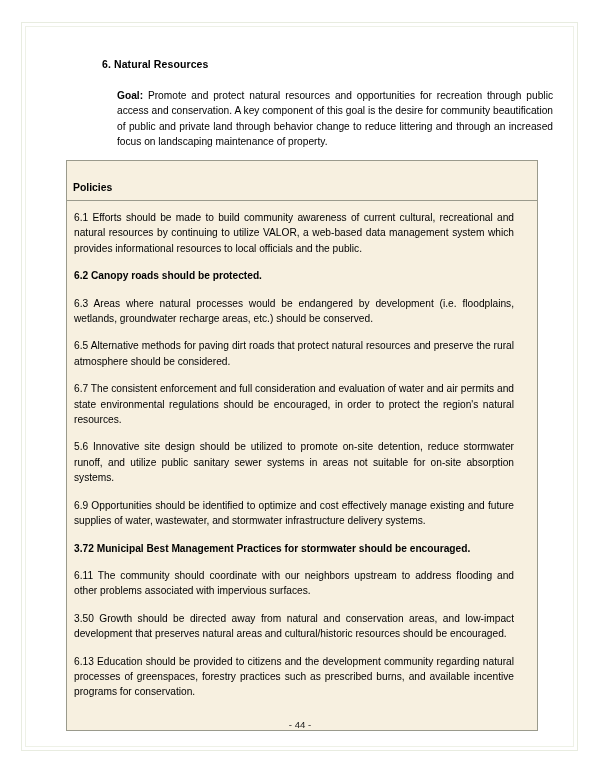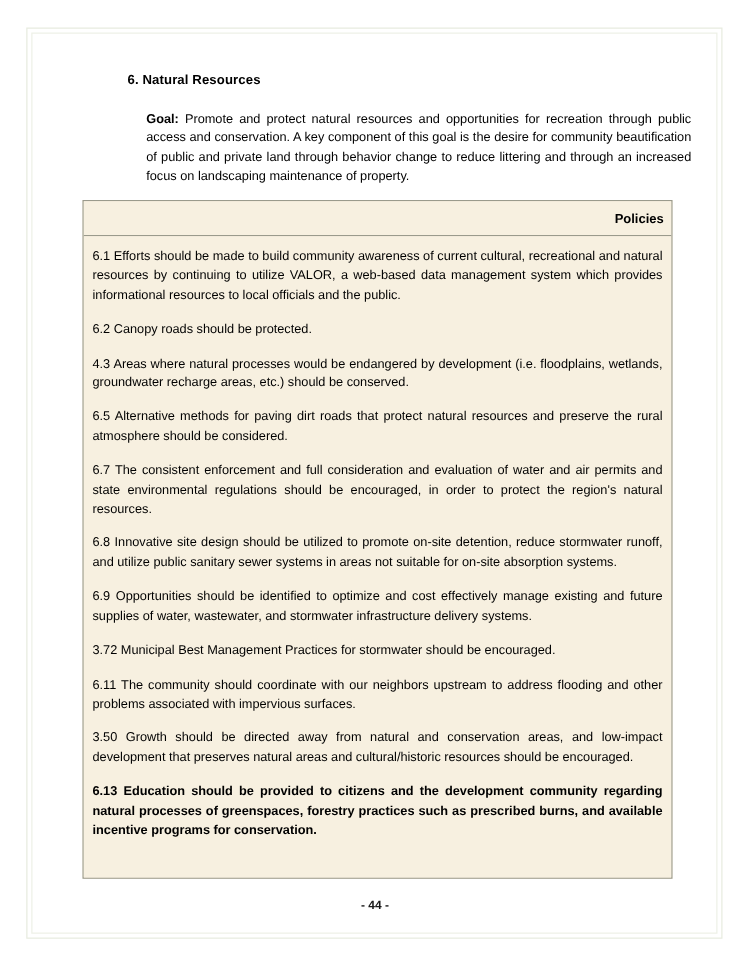--- a/index.html
+++ b/index.html
@@ -75,56 +75,54 @@
   .policies-table {
     position: absolute;
     left: 66px;
     top: 160px;
     width: 472px;
     border: 1px solid #9a9a8c;
     box-sizing: border-box;
     background: #f7f0e0;
   }
   .policies-header {
-    padding: 4px 6px 5px 6px;
+    padding: 16px 6px 5px 6px;
     border-bottom: 1px solid #9a9a8c;
     background: #f7f0e0;
-    text-align: right;
   }
   .policies-header-label {
     font-size: 10.4px;
     font-weight: bold;
     line-height: 1.2;
   }
   .policies-body {
     padding: 9px 7px 30px 7px;
     background: #f7f0e0;
   }
   .policy-item {
     font-size: 10.2px;
     line-height: 15.4px;
     text-align: justify;
-    margin: 0 0 12px 0;
+    margin: 0 16px 12px 0;
   }
   .policy-item:last-child {
     margin-bottom: 0;
-    font-weight: bold;
   }
   .policy-item.no-justify {
     text-align: left;
+    font-weight: bold;
   }
 
   
   .page-footer {
     position: absolute;
     left: 0;
     top: 714px;
     width: 600px;
     text-align: center;
-    font-weight: bold;
   }
   .page-number {
     font-size: 9.6px;
     color: #1a1a1a;
     line-height: 1.2;
   }
 </style>
 </head>
 <body>
 
@@ -141,24 +139,24 @@
     </p>
   </div>
 
   <div class="policies-table">
     <div class="policies-header">
       <span class="policies-header-label">Policies</span>
     </div>
     <div class="policies-body">
       <p class="policy-item">6.1 Efforts should be made to build community awareness of current cultural, recreational and natural resources by continuing to utilize VALOR, a web-based data management system which provides informational resources to local officials and the public.</p>
       <p class="policy-item no-justify">6.2 Canopy roads should be protected.</p>
-      <p class="policy-item">4.3 Areas where natural processes would be endangered by development (i.e. floodplains, wetlands, groundwater recharge areas, etc.) should be conserved.</p>
+      <p class="policy-item">6.3 Areas where natural processes would be endangered by development (i.e. floodplains, wetlands, groundwater recharge areas, etc.) should be conserved.</p>
       <p class="policy-item">6.5 Alternative methods for paving dirt roads that protect natural resources and preserve the rural atmosphere should be considered.</p>
       <p class="policy-item">6.7 The consistent enforcement and full consideration and evaluation of water and air permits and state environmental regulations should be encouraged, in order to protect the region's natural resources.</p>
-      <p class="policy-item">6.8 Innovative site design should be utilized to promote on-site detention, reduce stormwater runoff, and utilize public sanitary sewer systems in areas not suitable for on-site absorption systems.</p>
+      <p class="policy-item">5.6 Innovative site design should be utilized to promote on-site detention, reduce stormwater runoff, and utilize public sanitary sewer systems in areas not suitable for on-site absorption systems.</p>
       <p class="policy-item">6.9 Opportunities should be identified to optimize and cost effectively manage existing and future supplies of water, wastewater, and stormwater infrastructure delivery systems.</p>
       <p class="policy-item no-justify">3.72 Municipal Best Management Practices for stormwater should be encouraged.</p>
       <p class="policy-item">6.11 The community should coordinate with our neighbors upstream to address flooding and other problems associated with impervious surfaces.</p>
       <p class="policy-item">3.50 Growth should be directed away from natural and conservation areas, and low-impact development that preserves natural areas and cultural/historic resources should be encouraged.</p>
       <p class="policy-item">6.13 Education should be provided to citizens and the development community regarding natural processes of greenspaces, forestry practices such as prescribed burns, and available incentive programs for conservation.</p>
     </div>
   </div>
 
   <div class="page-footer">
     <span class="page-number">- 44 -</span>

